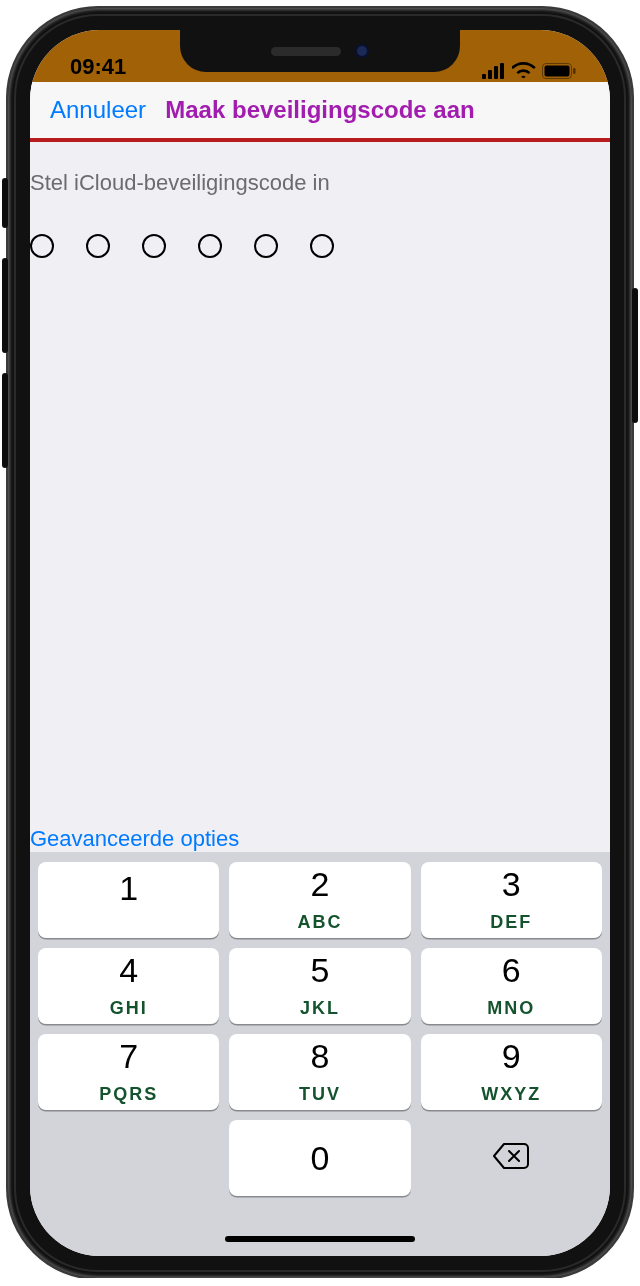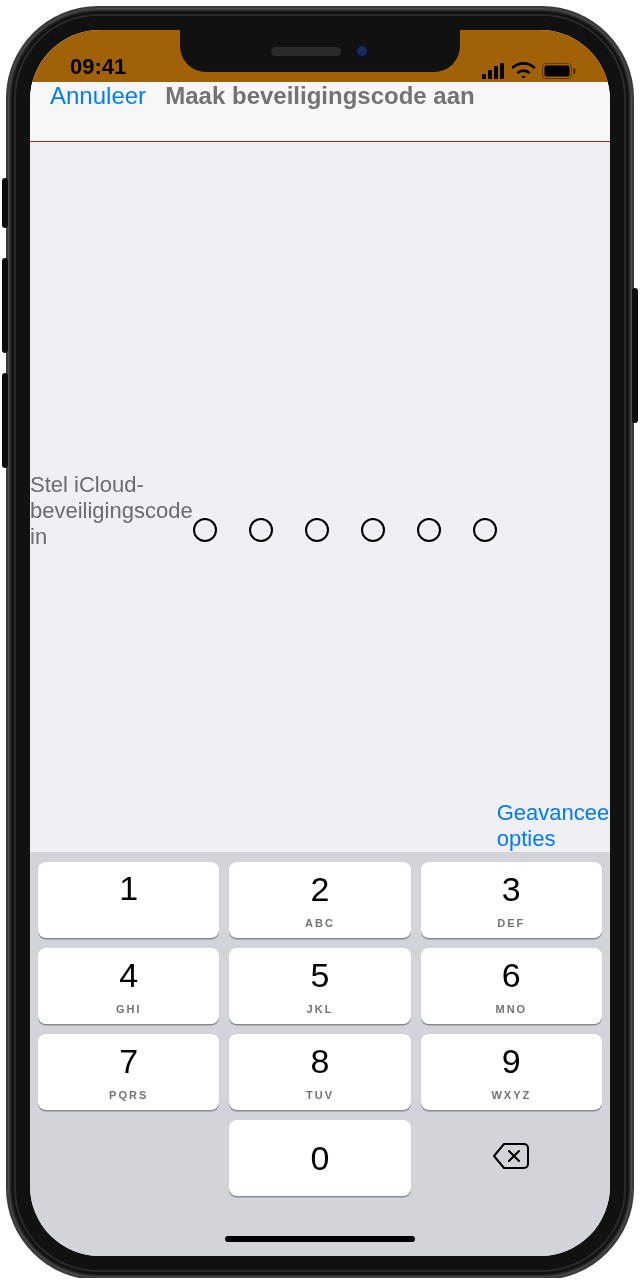--- a/index.html
+++ b/index.html
@@ -77,49 +77,50 @@
   .signal-icon span { position:absolute; bottom:0; width:4px; background:#000; border-radius:1px; }
   .signal-icon span:nth-child(1){left:0;height:5px;}
   .signal-icon span:nth-child(2){left:6px;height:9px;}
   .signal-icon span:nth-child(3){left:12px;height:13px;}
   .signal-icon span:nth-child(4){left:18px;height:16px;}
   .wifi-icon svg, .battery-icon svg { display:block; }
   
   .nav-bar {
     height: 60px;
     display: flex;
+    align-items: center;
     padding: 0 20px;
-    border-bottom: 1px solid #b91c1c;
+    border-bottom: 4px solid #b91c1c;
     background:#f7f7f8;
     position:relative;
   }
   .nav-cancel { color:#007aff; font-size:24px; font-weight:400; }
-  .nav-title { position:absolute; left:0; right:0; text-align:center; font-size:24px; font-weight:600; color:#737373; pointer-events:none;}
-  
-  .content { flex:1; display:flex; flex-direction:row; align-items:center; padding-top:28px; }
+  .nav-title { position:absolute; left:0; right:0; text-align:center; font-size:24px; font-weight:600; color:#a21caf; pointer-events:none;}
+  
+  .content { flex:1; display:flex; flex-direction:column; padding-top:28px; }
   .prompt { font-size:22px; color:#6b6b70; }
   .dots { display:flex; gap:32px; margin-top:38px; }
   .dot { width:24px; height:24px; border:2px solid #000; border-radius:50%; }
   .adv-options { margin-top:auto; color:#007aff; font-size:22px; }
   
   .keypad-area { background:#d2d4da; padding:10px 8px 60px 8px; }
   .keypad { display:grid; grid-template-columns:repeat(3,1fr); gap:10px; }
   .key {
     background:#fff;
     border-radius:8px;
     height:76px;
     display:flex;
     flex-direction:column;
     align-items:center;
     justify-content:center;
     box-shadow: 0 1.5px 0 rgba(0,0,0,0.35);
     position:relative;
   }
   .key .digit { font-size:34px; line-height:1; font-weight:400; }
-  .key .letters { font-size:11px; font-weight:700; letter-spacing:2px; color:#737373; margin-top:11px; }
+  .key .letters { font-size:18px; font-weight:700; letter-spacing:2px; color:#14532d; margin-top:11px; }
   .key.blank { background:transparent; box-shadow:none; }
   .key.backspace { background:transparent; box-shadow:none; }
   .key.backspace svg { width:38px; height:28px; }
   
   .home-indicator {
     position:absolute;
     bottom:14px;
     left:50%;
     transform:translateX(-50%);
     width:190px;

